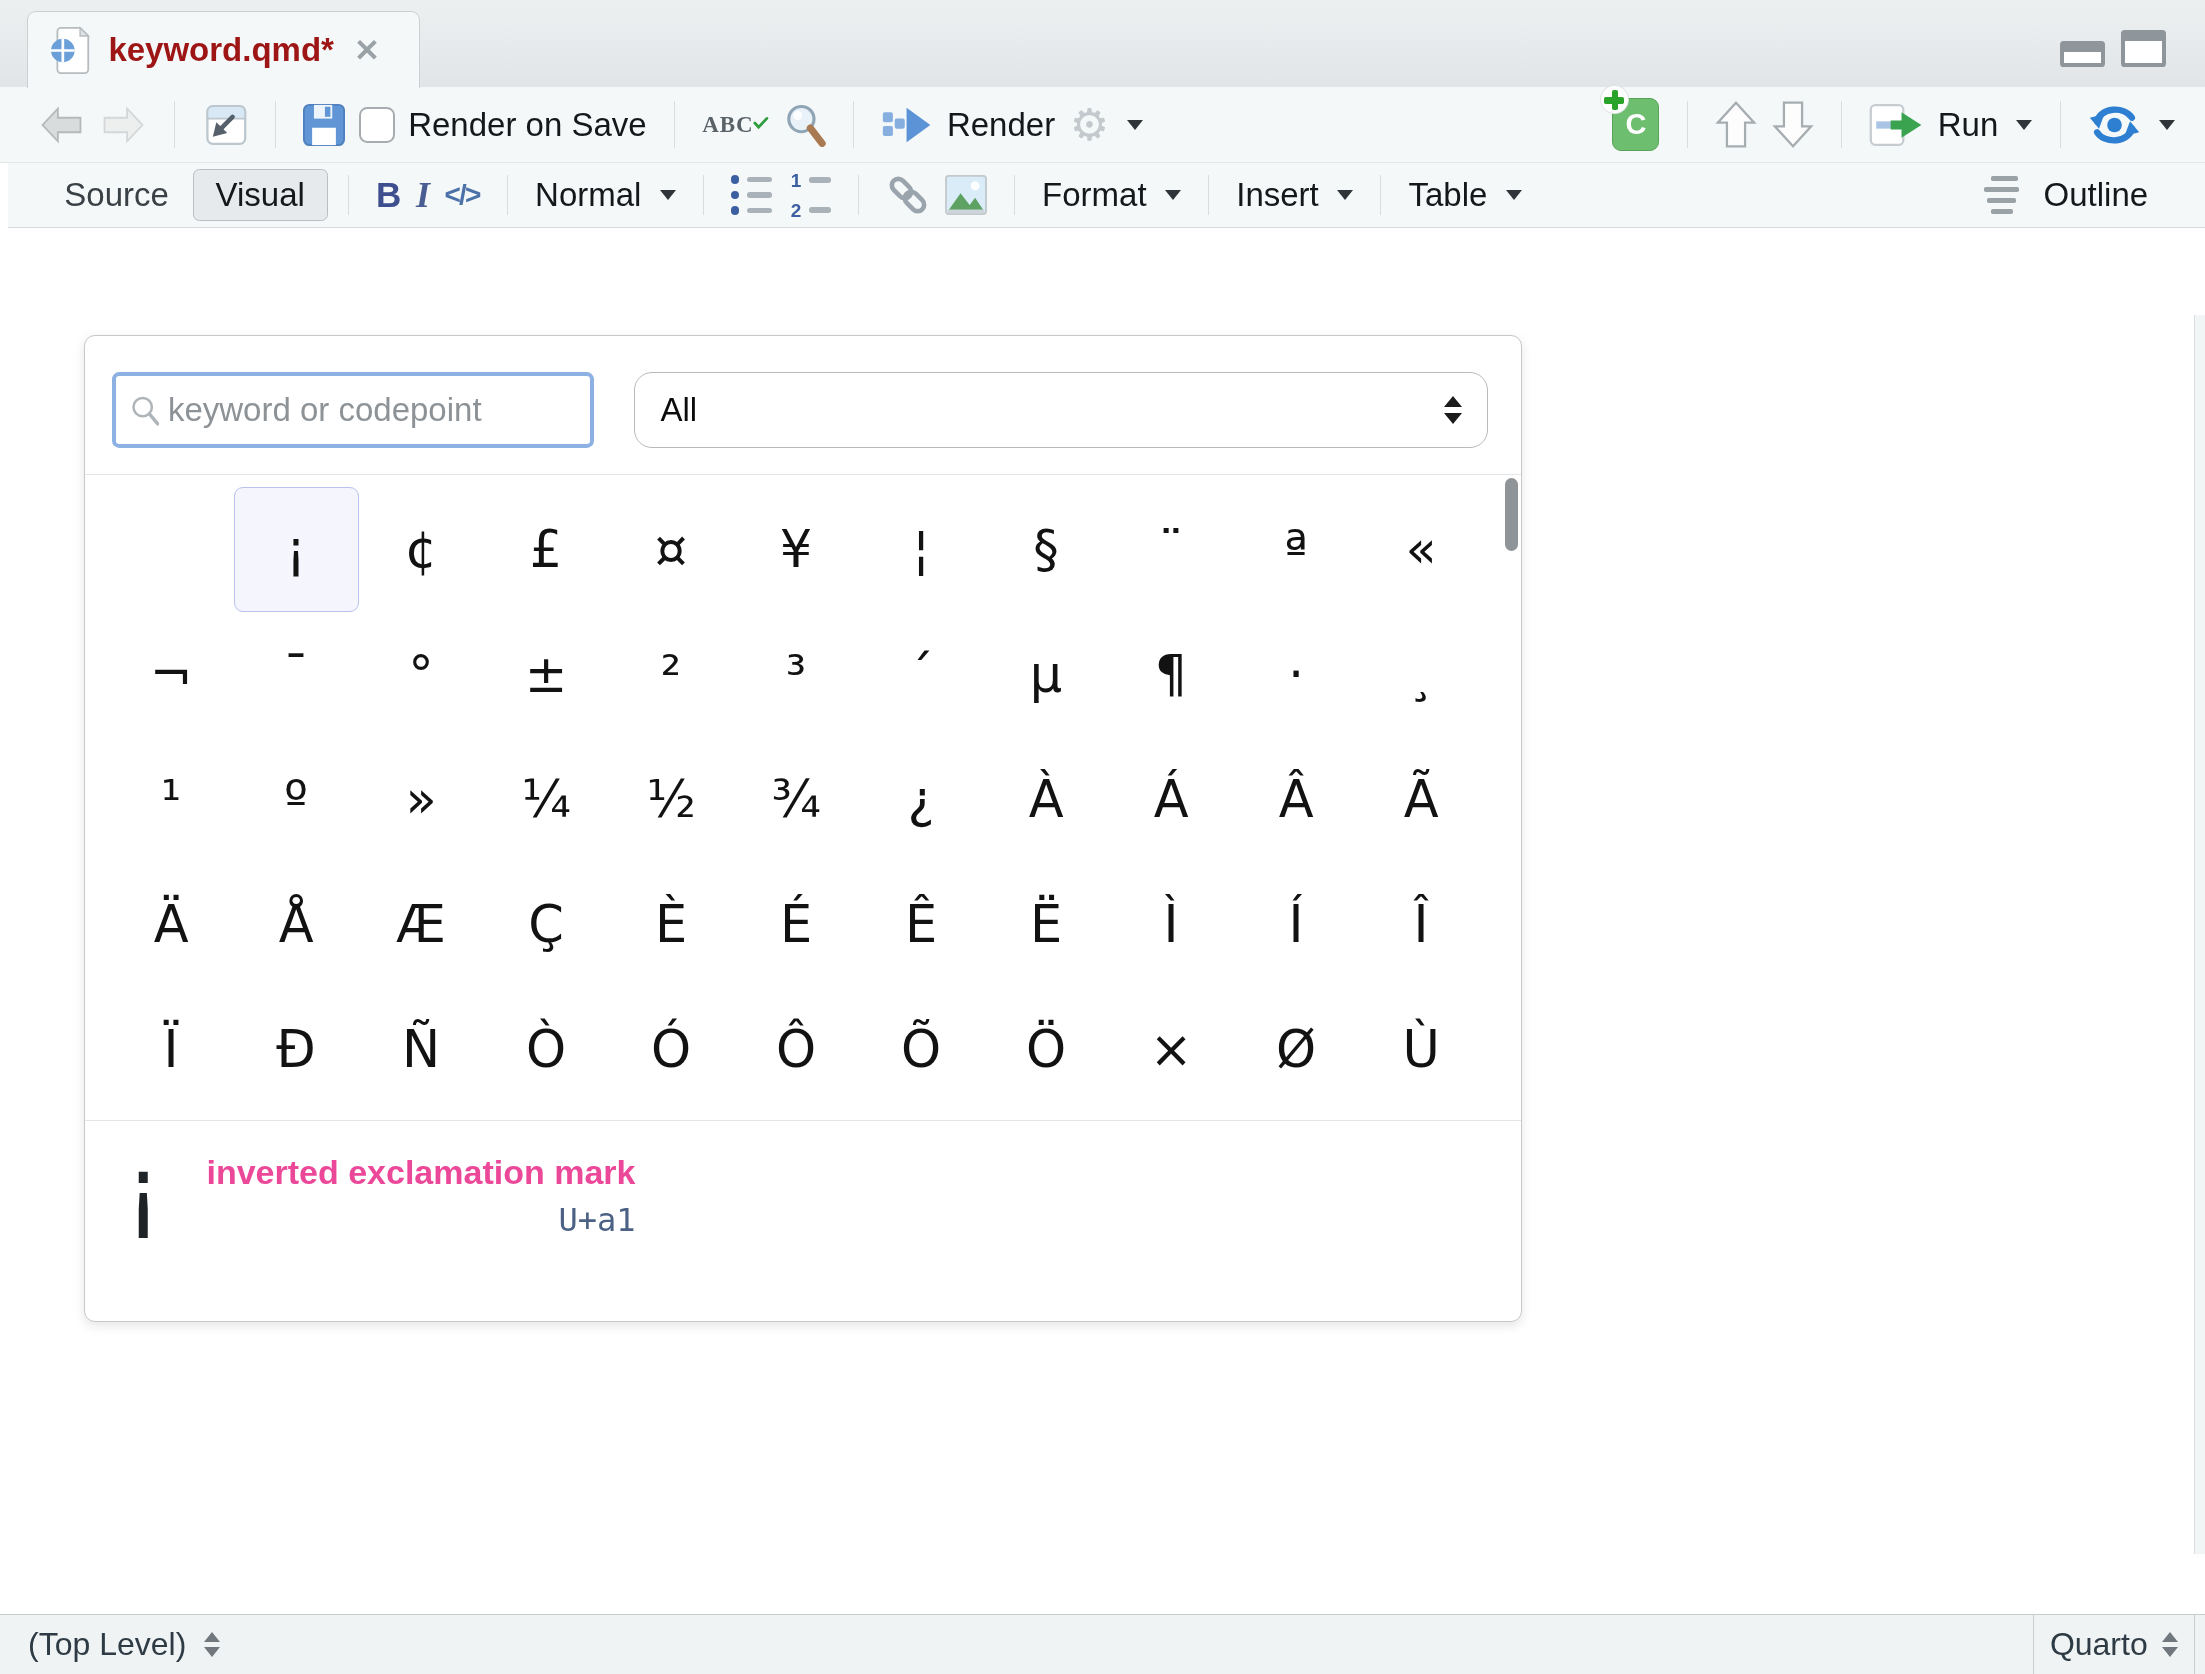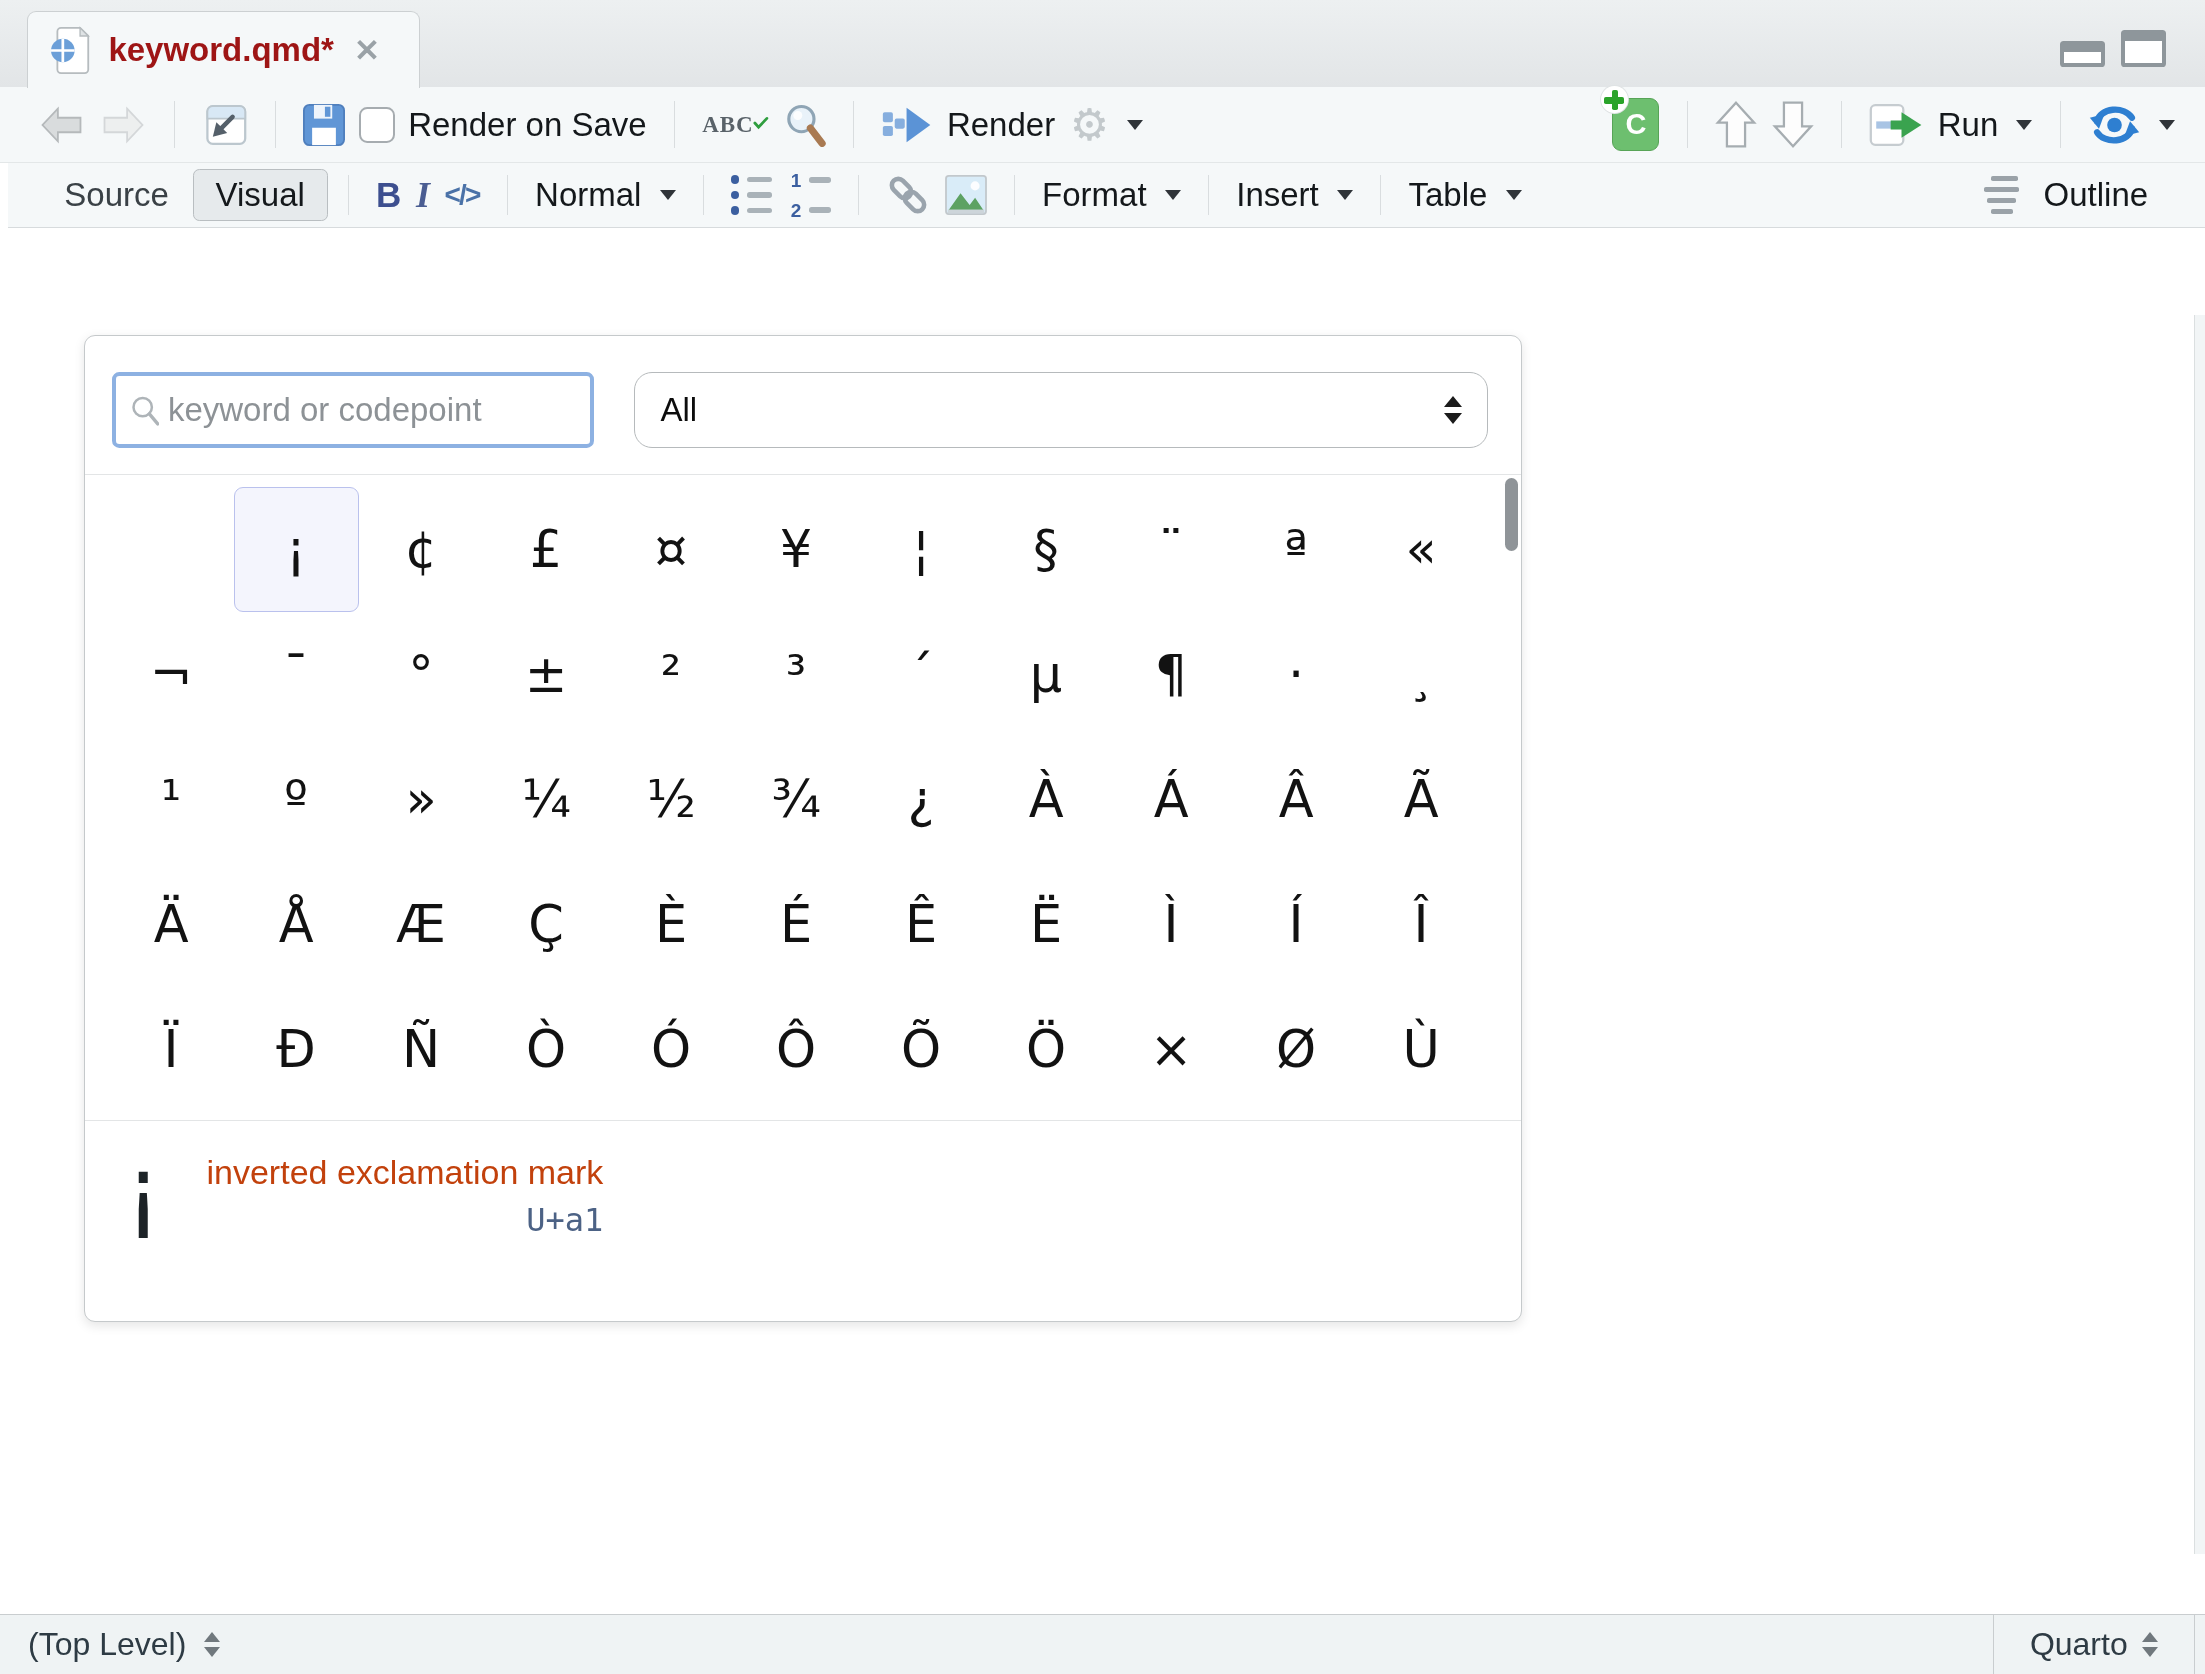--- a/index.html
+++ b/index.html
@@ -87,29 +87,29 @@
     padding:12.7px 0 0 23.6px; }
   .cell { display:flex; align-items:center; justify-content:center;
     font-family:"DejaVu Sans",sans-serif; font-size:51px; color:#121212; cursor:pointer; }
   .cell.selected { background:var(--selection-bg,#f4f5fd); border:1.8px solid var(--selection-border,#bac1ed); border-radius:9px; }
   .vscroll { position:absolute; top:3.6px; right:2.7px; width:13.6px; height:638px; }
   .vthumb { width:13.6px; height:73px; background:#8f9498; border-radius:7.3px; }
 
   .panel-bottom { display:flex; align-items:flex-start; gap:45px; padding:27px 36px 0 40px; }
   .preview-glyph { font-family:"DejaVu Sans",sans-serif; font-size:91px; line-height:.9; margin-top:1.8px; }
   .preview-texts { display:flex; flex-direction:column; gap:9px; padding-top:5.5px; }
-  .preview-name { font-size:34px; color:#c2410c; }
+  .preview-name { font-size:34px; color:#ec4899;font-weight:bold; }
   .preview-code { font-size:32px; font-family:"DejaVu Sans Mono","Liberation Mono",monospace; color:var(--codepoint-blue,#4c6285);text-align:right; }
 
   
   .statusbar { height:60px; background:#eff3f4; border-top:0.9px solid #c9cdcf;
     display:flex; align-items:center; font-size:32px; color:#2e3b44; }
   .status-left { display:flex; align-items:center; gap:18px; padding:0 28px; cursor:pointer; }
   .status-right { margin-left:auto; border-left:0.9px solid #c9cdcf; height:100%;
-    display:flex; align-items:center; gap:14.5px; padding:0 36px; cursor:pointer; }
+    display:flex; align-items:center; gap:14.5px; padding:0 16px; cursor:pointer; }
   .status-endcap { width:11.8px; height:100%; border-left:0.9px solid #c9cdcf; }
   .updown { display:flex; flex-direction:column; gap:4.5px; }
   .updown i { display:block; width:0; height:0; border-left:8.2px solid transparent; border-right:8.2px solid transparent; }
   .updown .up { border-bottom:10px solid #707density; border-bottom:10px solid #70787d; }
   .updown .dn { border-top:10px solid #70787d; }
   svg { display:block; }
 </style>
 </head>
 <body>
 

